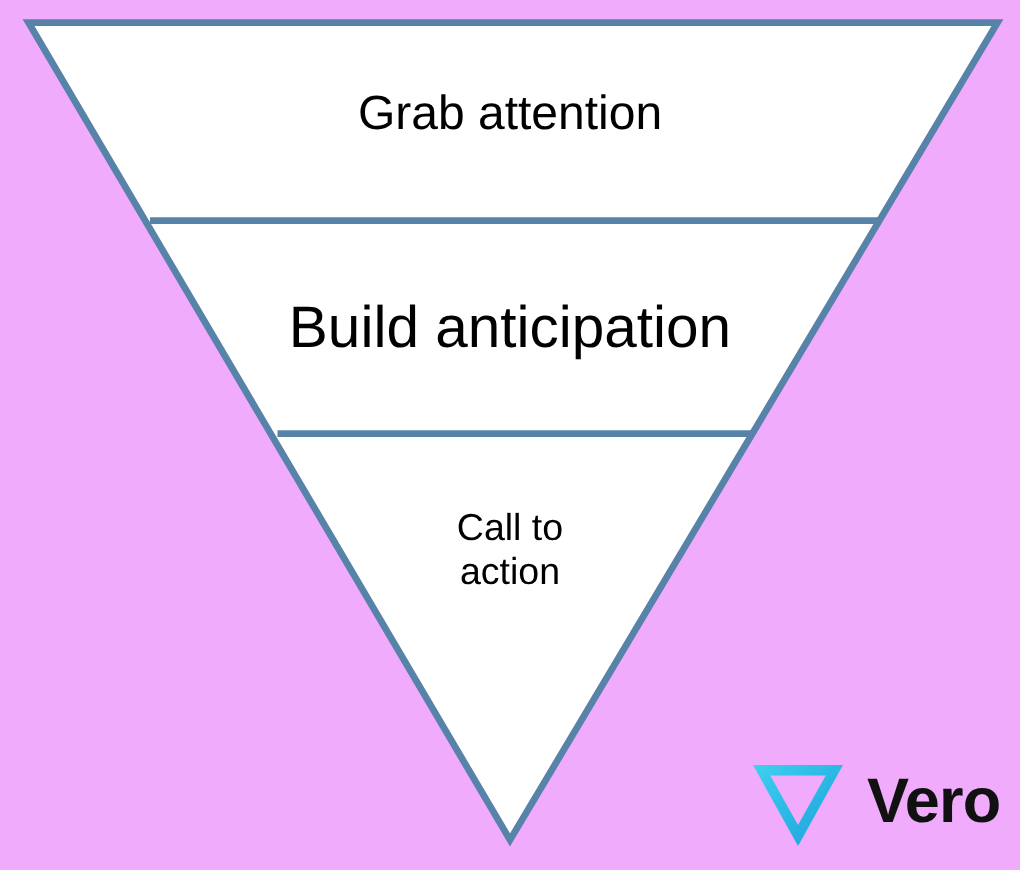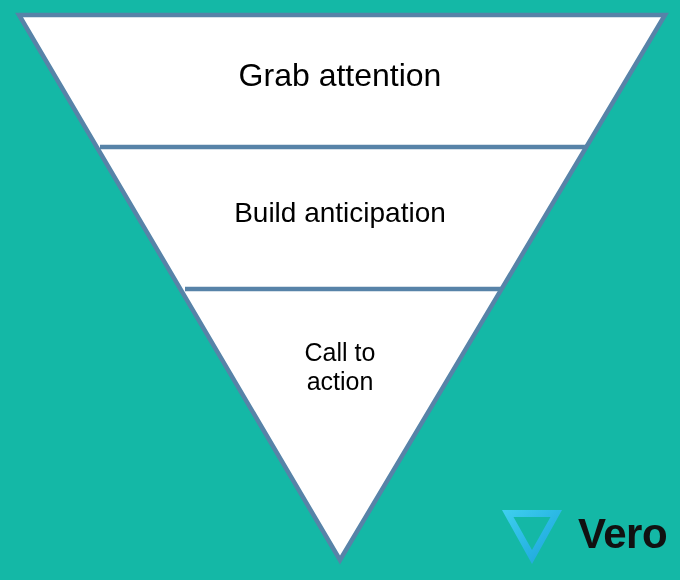--- a/index.html
+++ b/index.html
@@ -14,21 +14,21 @@
     overflow: hidden;
     font-family: "Liberation Sans", sans-serif;
     position: relative;
   }
   #canvas {
     position: absolute;
     left: 0;
     top: 0;
     width: 680px;
     height: 580px;
-    background: #14b8a6;
+    background: #f0abfc;
   }
   .funnel-svg {
     position: absolute;
     left: 0;
     top: 0;
     width: 680px;
     height: 580px;
   }
   .stage-label {
     position: absolute;
@@ -43,21 +43,21 @@
   #stage-label-0 {
     left: 90px;
     top: 57px;
     width: 500px;
     font-size: 32px;
   }
   #stage-label-1 {
     left: 140px;
     top: 197px;
     width: 400px;
-    font-size: 28px;
+    font-size: 39px;
   }
   #stage-label-2 {
     left: 215px;
     top: 338px;
     width: 250px;
     font-size: 25px;
   }
   #brand {
     position: absolute;
     left: 500px;

